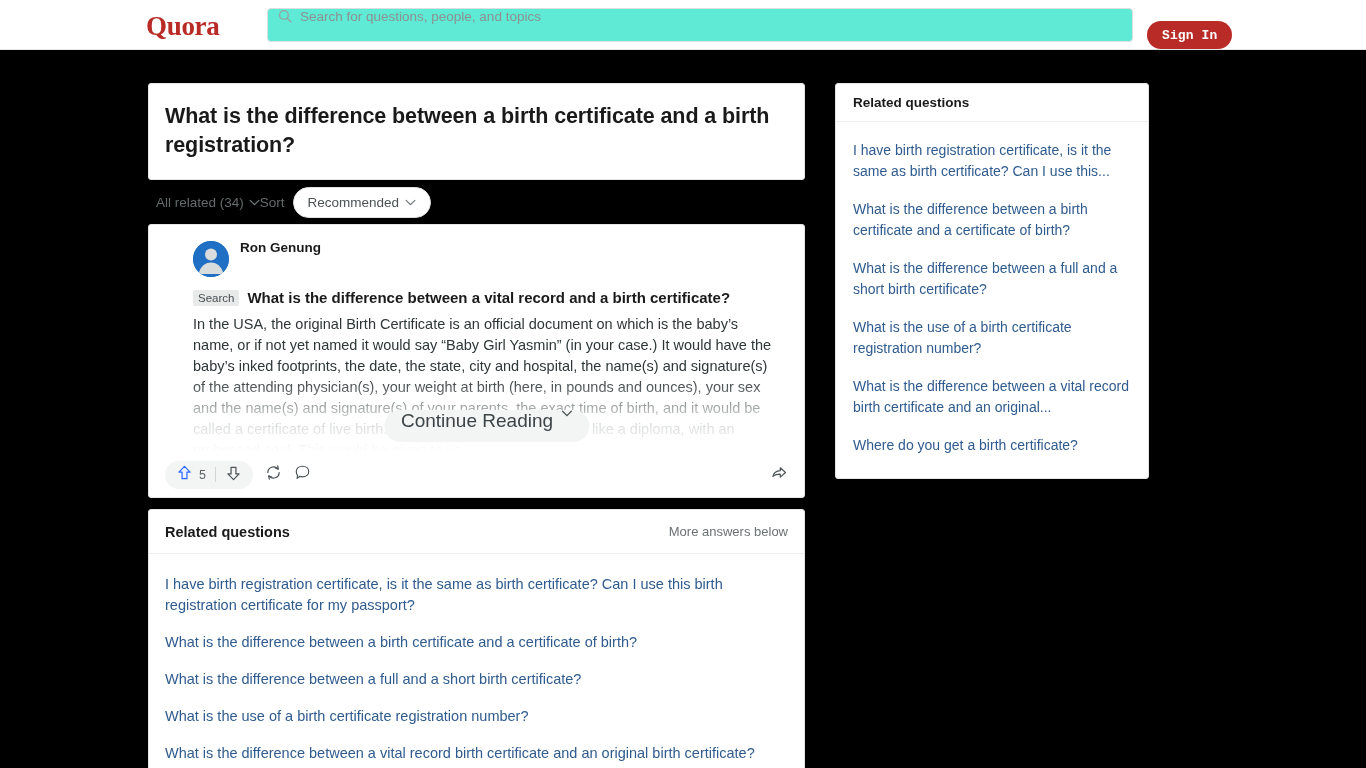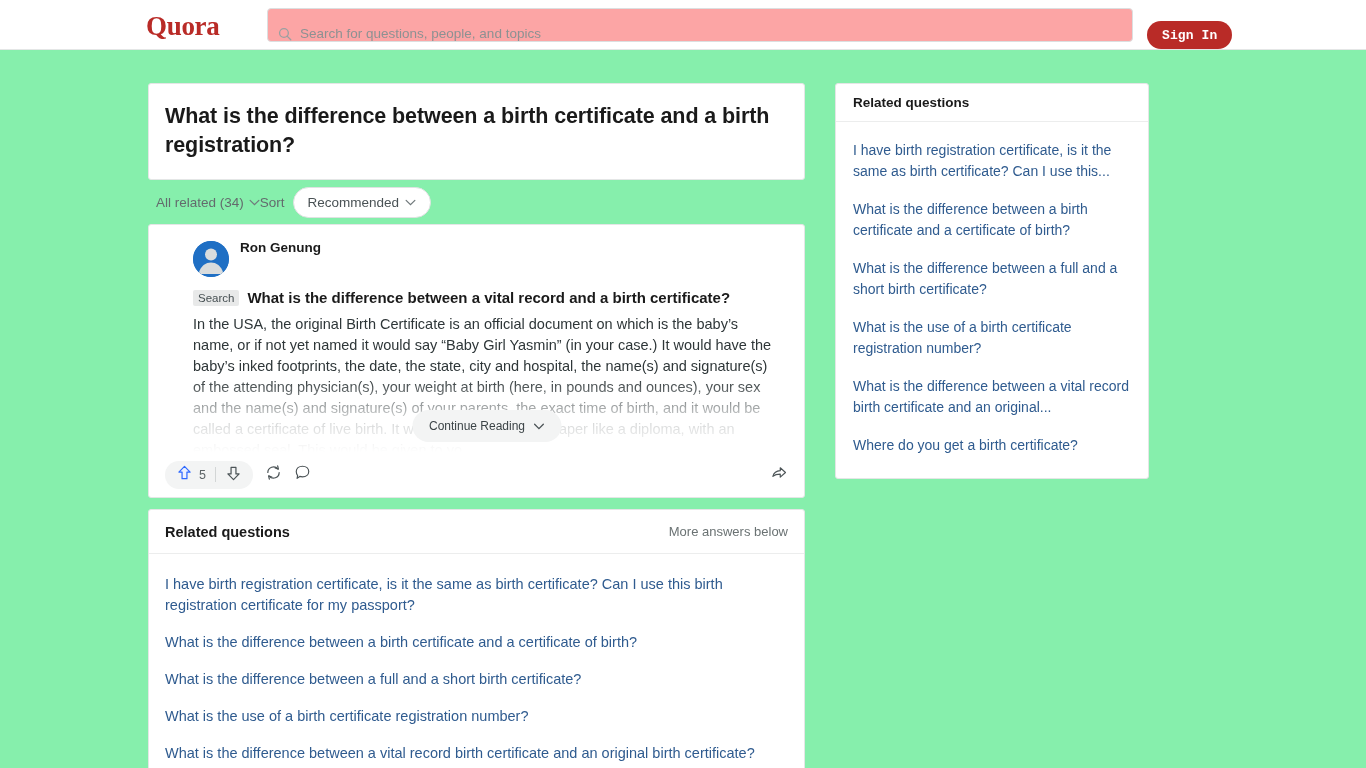--- a/index.html
+++ b/index.html
@@ -30,25 +30,25 @@
     font-weight: bold;
     color: #b92b27;
     letter-spacing: -0.3px;
   }
   .search-wrap {
     position: absolute;
     left: 267px;
     top: 8px;
     width: 866px;
     height: 34px;
-    background: #fca5a5;
+    background: #5eead4;
     border: 1px solid #dcdfe0;
     border-radius: 4px;
     display: flex;
-    align-items: flex-end;
+    align-items: flex-start;
     padding: 0 10px;
   }
   .search-icon {
     width: 14px; height: 14px;
     margin-right: 8px;
     flex: 0 0 auto;
     display: block;
   }
   .search-input {
     border: none;
@@ -76,21 +76,21 @@
     cursor: pointer;
     letter-spacing: 0.1px;
     text-align: center;
   }
 
   
   .page {
     position: relative;
     width: 1366px;
     height: 718px;
-    background: #86efac;
+    background: #000000;
   }
   .main-col {
     position: absolute;
     left: 148px;
     top: 33px;
     width: 657px;
   }
   .side-col {
     position: absolute;
     left: 835px;
@@ -214,28 +214,27 @@
     height: 74px;
     background: linear-gradient(to bottom, rgba(255,255,255,0) 0%, rgba(255,255,255,0.78) 55%, rgba(255,255,255,1) 100%);
     pointer-events: none;
   }
   .continue-btn {
     position: absolute;
     left: 50%;
     transform: translateX(-50%);
     bottom: 10px;
     display: flex;
-    align-items: center;
     gap: 8px;
     background: #f3f4f4;
     border: none;
     border-radius: 18px;
     height: 32px;
     padding: 0 17px;
-    font-size: 12px;
+    font-size: 19px;
     color: #3c4447;
     cursor: pointer;
     font-family: "Liberation Sans", sans-serif;
   }
 
   
   .action-bar {
     height: 45px;
     display: flex;
     align-items: center;

